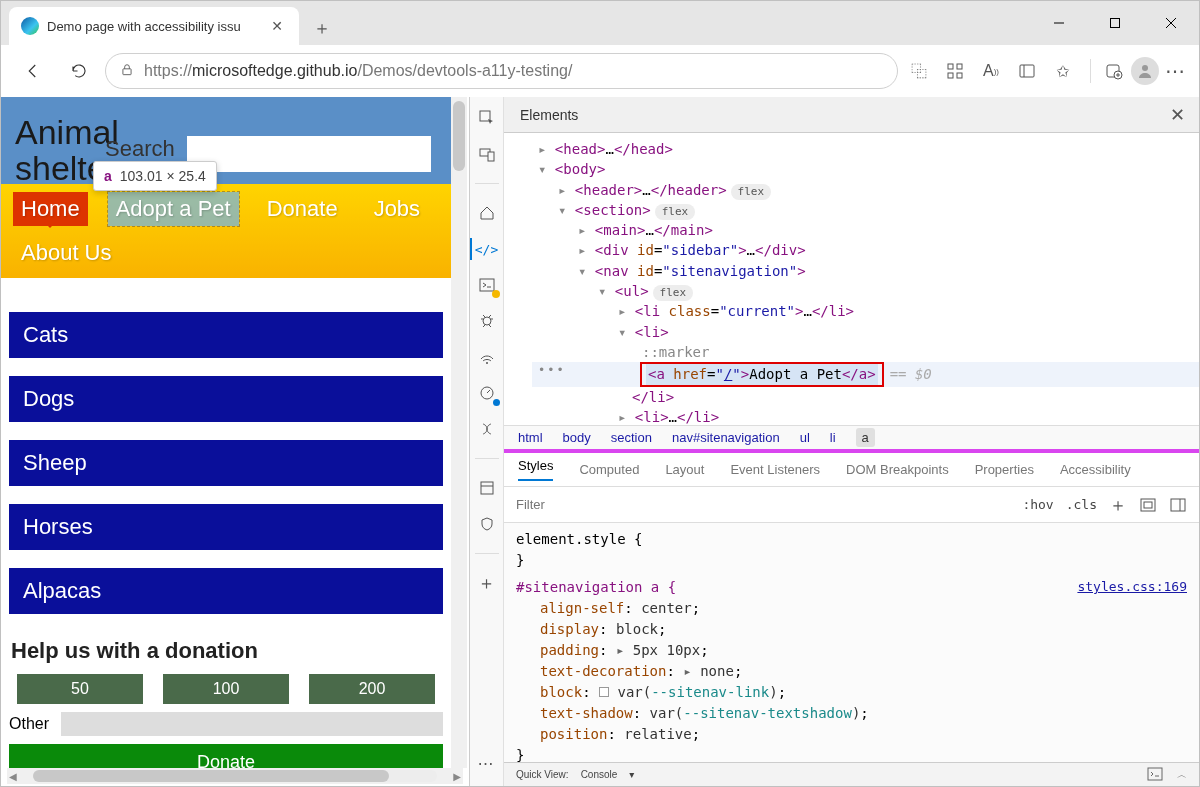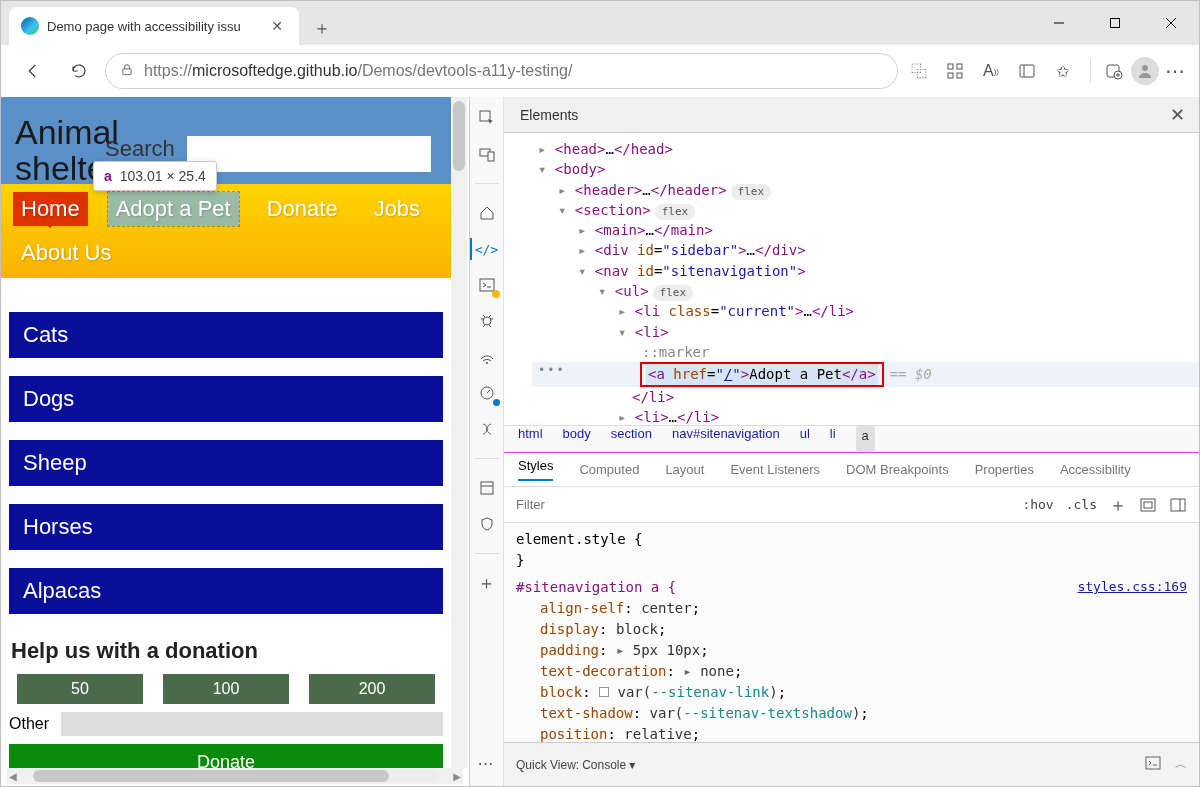--- a/index.html
+++ b/index.html
@@ -83,21 +83,21 @@
 .arrow { cursor: pointer; color: #888; }
 .tag { color: #881280; }
 .attr { color: #994500; }
 .val { color: #1a1aa6; }
 .pill { display: inline-block; background: #ededed; border-radius: 8px; padding: 0 7px; font-size: 11px; color: #555; margin-left: 4px; }
 .sel-line { background: #d6e4f5; display: inline-block; padding: 0 2px; }
 .red-box { border: 2px solid #d00; padding: 0px 4px; display: inline-block; }
 .faded { color: #aaa; font-style: italic; margin-left: 6px; }
 .pseudo { color: #888; }
 
-.crumbs { height: 28px; border-top: 1px solid #ddd; border-bottom: 1px solid #d946ef; display: flex; background: #f9f9f9; font-family: sans-serif; font-size: 13px; gap: 20px; padding: 0 14px; }
+.crumbs { height: 28px; border-top: 1px solid #ddd; border-bottom: 4px solid #d946ef; display: flex; align-items: center; background: #f9f9f9; font-family: sans-serif; font-size: 13px; gap: 20px; padding: 0 14px; }
 .crumb { color: #1a1aa6; cursor: pointer; }
 .crumb.sel { background: #e0e0e0; padding: 2px 6px; border-radius: 3px; color: #333; }
 
 .styles-tabs { height: 34px; display: flex; align-items: center; gap: 26px; padding: 0 14px; background: #fff; border-bottom: 1px solid #ddd; }
 .st-tab { font-size: 13px; color: #777; cursor: pointer; }
 .st-tab.active { color: #000; border-bottom: 2px solid #0078d4; padding-bottom: 6px; }
 
 .filter-row { height: 36px; display: flex; align-items: center; padding: 0 12px; gap: 12px; border-bottom: 1px solid #ddd; background: #fff; }
 .filter-input { flex: 1; border: none; font-size: 13px; color: #888; outline: none; }
 .filter-act { font-family: Consolas, monospace; font-size: 13px; color: #444; cursor: pointer; }
@@ -105,21 +105,21 @@
 
 .styles-body { flex: 1; font-family: Consolas, monospace; font-size: 14px; line-height: 1.5; padding: 6px 12px; background: #fbfbfb; overflow: auto; }
 .sel-name { color: #881280; }
 .prop { color: #994500; margin-top: 10px; }
 .propv { color: #333; }
 .cssvar { color: #1a8a8a; }
 .link { color: #1a1aa6; text-decoration: underline; float: right; font-size: 13px; }
 .swatch { display: inline-block; width: 10px; height: 10px; border: 1px solid #999; background: #fff; }
 .expand-arr { color: #666; }
 
-.quickview { height: 44px; border-top: 1px solid #ccc; display: flex; align-items: center; padding: 0 12px; background: #f3f3f3; font-size: 12px; color: #444; gap: 3px; }
+.quickview { height: 24px; border-top: 1px solid #ccc; display: flex; align-items: center; padding: 0 12px; background: #f3f3f3; font-size: 10px; color: #444; gap: 12px; }
 .qv-right { margin-left: auto; display: flex; gap: 14px; align-items: center; color: #666; }
 
 
 .tooltip { position: absolute; top: 64px; left: 92px; background: #fff; border: 1px solid #ccc; border-radius: 3px; box-shadow: 0 2px 6px rgba(0,0,0,.2); padding: 6px 10px; font-family: sans-serif; font-size: 14px; color: #444; z-index: 50; }
 .tooltip .tt-tag { color: #881280; font-weight: 600; margin-right: 8px; }
 .tooltip::after { content: ""; position: absolute; left: 26px; bottom: -9px; border: 9px solid transparent; border-top-color: #fff; }
 </style>
 </head>
 <body>
 

